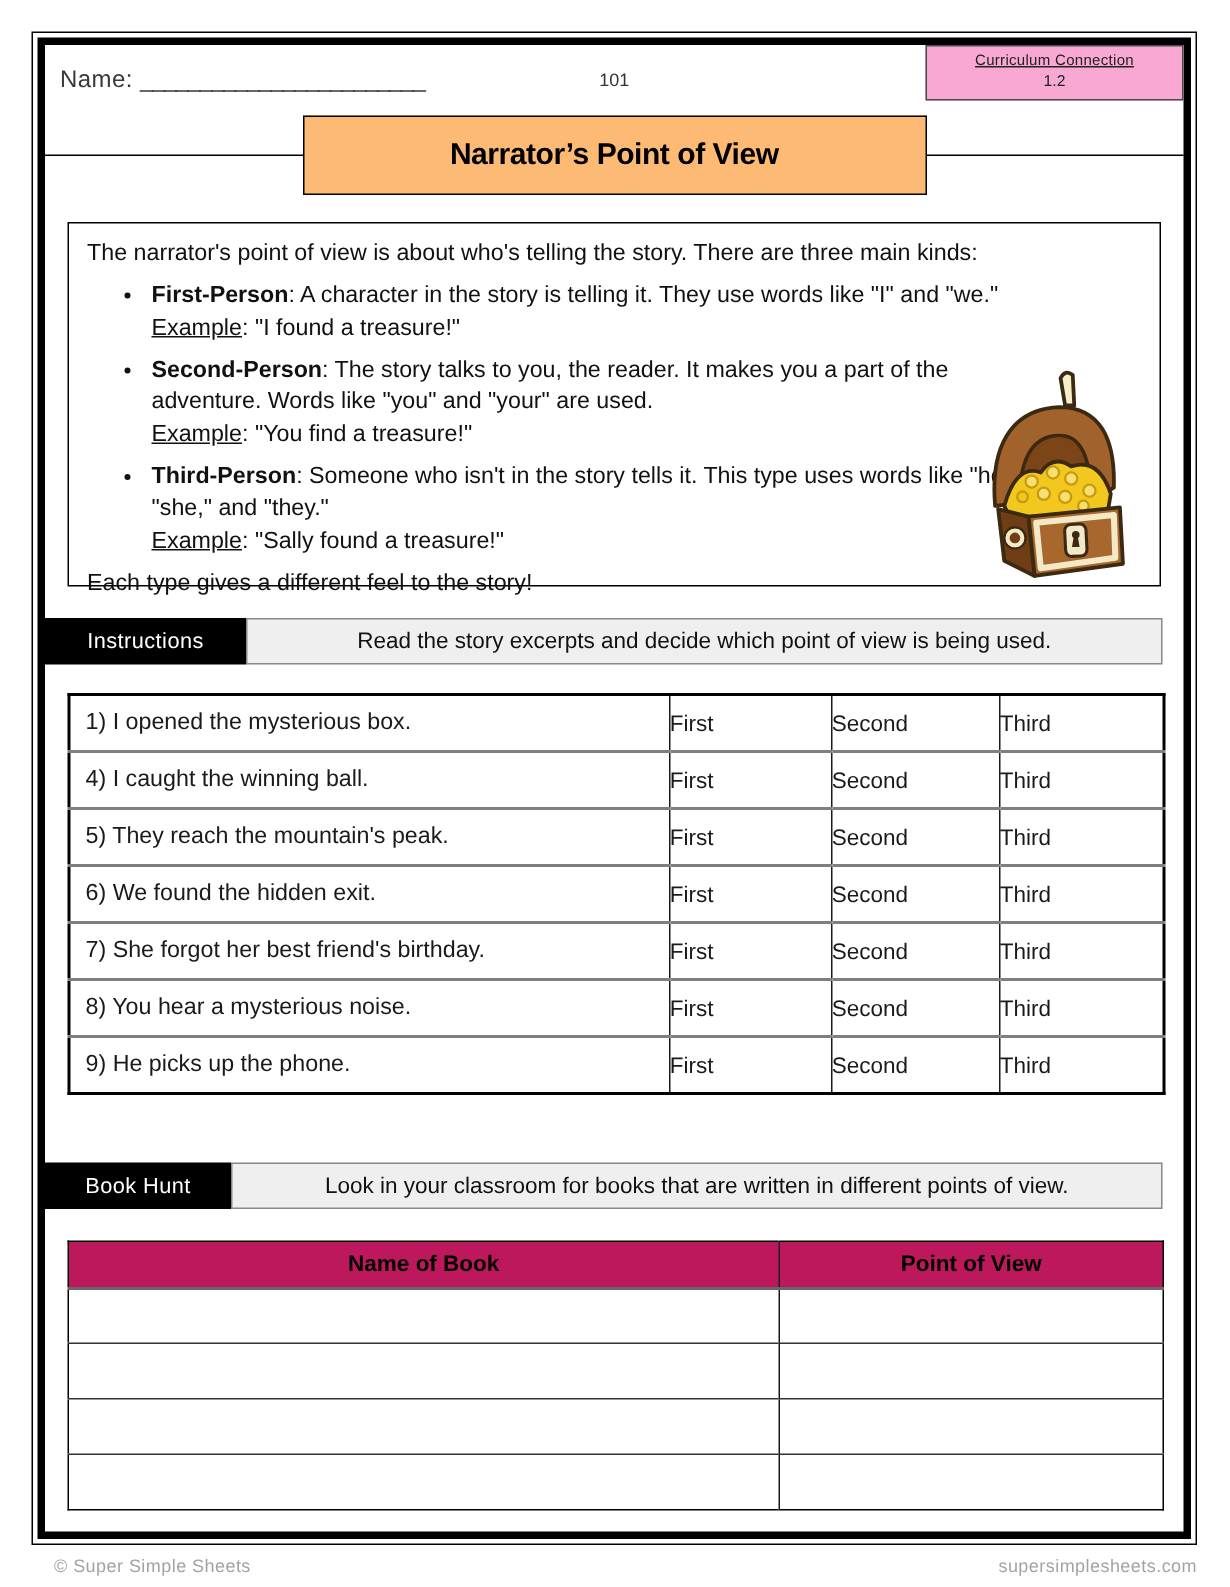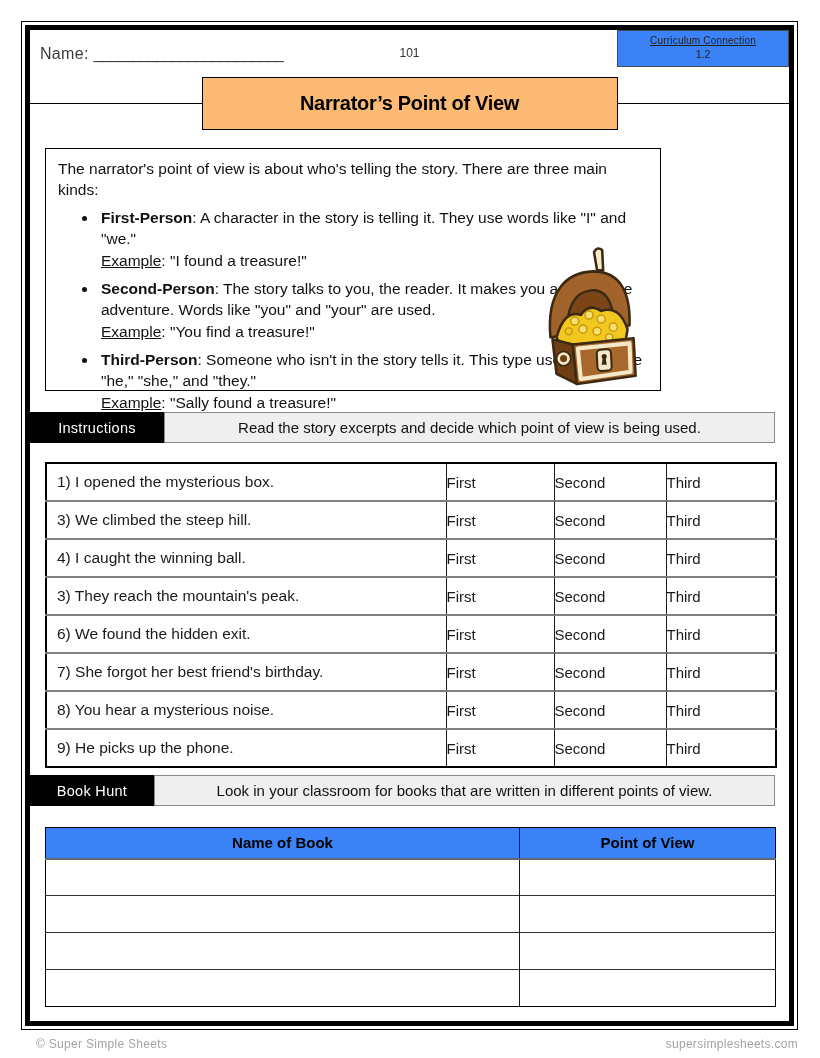--- a/index.html
+++ b/index.html
@@ -14,36 +14,36 @@
     border:1.5px solid #000; padding:3px;
   }
   .page-inner { width:100%; height:100%; border:5px solid #000; position:relative; }
 
   
   .name-row { position:absolute; left:10px; top:15px; font-size:16px; color:#3a3a3a; letter-spacing:.3px; }
   .name-line { color:#3a3a3a; letter-spacing:-1px; }
   .page-number { position:absolute; left:0; right:0; top:16px; text-align:center; font-size:12px; color:#333; }
   .curriculum-box {
     position:absolute; top:0; right:0; width:172px; height:37px;
-    background:#3b82f6; border:1px solid #4a4a4a; text-align:center; padding-top:4px;
+    background:#f9a8d4; border:1px solid #4a4a4a; text-align:center; padding-top:4px;
   }
   .curr-title { font-size:10px; color:#222; text-decoration:underline; letter-spacing:.2px; }
   .curr-val { font-size:10.5px; color:#222; margin-top:2px; }
 
   .title-rule { position:absolute; left:0; right:0; top:73px; border-top:1.5px solid #000; }
   .title-box {
     position:absolute; top:47px; left:50%; transform:translateX(-50%);
     width:416px; height:53px; background:#fdba74; border:1.5px solid #000;
     display:flex; align-items:center; justify-content:center;
     font-size:20px; font-weight:bold; letter-spacing:-.3px; color:#000;
   }
 
   
   .expl-box {
-    position:absolute; left:15px; top:118px; width:616px; height:243px;
+    position:absolute; left:15px; top:118px; width:729px; height:243px;
     border:1.5px solid #000; padding:9px 12px; font-size:15.5px; line-height:21px; color:#111;
   }
   .expl-box ul { margin:7px 0 0 0; padding-left:40px; }
   .expl-box li { margin-bottom:7px; max-width:582px; padding-left:3px; }
   .term { font-weight:bold; }
   .ex-line { margin-top:1px; }
   .ex-label { text-decoration:underline; }
   .outro-line { margin-top:4px; }
   .chest { position:absolute; right:18px; bottom:4px; }
 
@@ -72,21 +72,21 @@
   .quiz-table td:first-child { border-left:none; }
   .q-sentence { padding-left:10px; font-size:15.5px; text-align:left; }
   .q-opt { text-align:left; font-size:15px; cursor:pointer; }
 
   
   .book-table {
     position:absolute; left:15px; top:797px; width:730px;
     border-collapse:collapse; table-layout:fixed; border:1.5px solid #000;
   }
   .book-table th {
-    height:31px; background:#3b82f6; font-size:15px; font-weight:bold; color:#000;
+    height:31px; background:#be185d; font-size:15px; font-weight:bold; color:#000;
     border-left:1.5px solid #1a1a1a; border-bottom:2px solid #666; text-align:center;
   }
   .book-table td { height:37px; border-left:1.5px solid #1a1a1a; border-top:1.5px solid #333; }
   .book-table th:first-child, .book-table td:first-child { border-left:none; }
   .book-table tbody tr:first-child td { border-top:none; }
 
   
   .footer-left  { position:absolute; left:36px;  top:1037px; font-size:12px; color:#a3a3a3; letter-spacing:.3px; }
   .footer-right { position:absolute; right:22px; top:1037px; font-size:12px; color:#a3a3a3; letter-spacing:.3px; }
 </style>
@@ -167,33 +167,27 @@
             <col style="width:110px">
           </colgroup>
         <tbody>
             <tr>
               <td class="q-sentence">1) I opened the mysterious box.</td>
               <td class="q-opt">First</td>
               <td class="q-opt">Second</td>
               <td class="q-opt">Third</td>
             </tr>
             <tr>
-              <td class="q-sentence">3) We climbed the steep hill.</td>
-              <td class="q-opt">First</td>
-              <td class="q-opt">Second</td>
-              <td class="q-opt">Third</td>
-            </tr>
-            <tr>
               <td class="q-sentence">4) I caught the winning ball.</td>
               <td class="q-opt">First</td>
               <td class="q-opt">Second</td>
               <td class="q-opt">Third</td>
             </tr>
             <tr>
-              <td class="q-sentence">3) They reach the mountain's peak.</td>
+              <td class="q-sentence">5) They reach the mountain's peak.</td>
               <td class="q-opt">First</td>
               <td class="q-opt">Second</td>
               <td class="q-opt">Third</td>
             </tr>
             <tr>
               <td class="q-sentence">6) We found the hidden exit.</td>
               <td class="q-opt">First</td>
               <td class="q-opt">Second</td>
               <td class="q-opt">Third</td>
             </tr>

